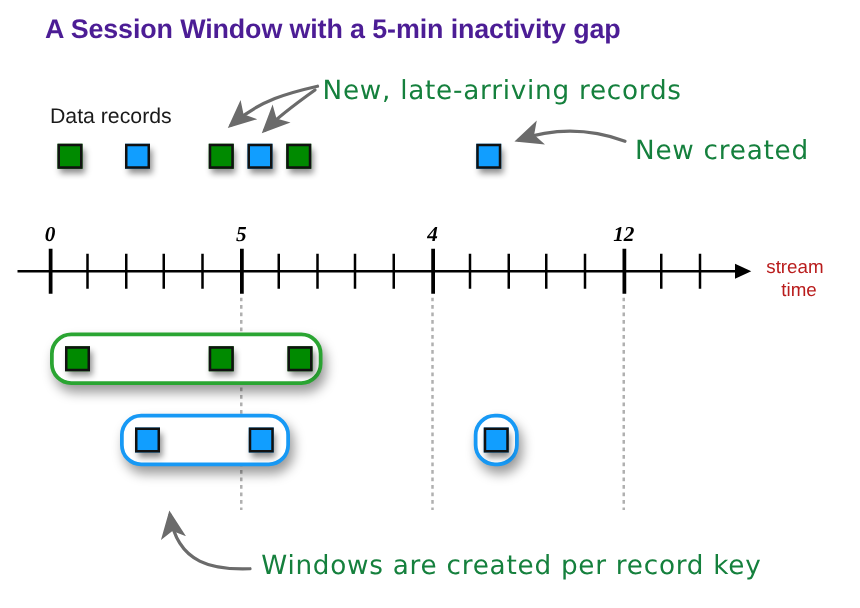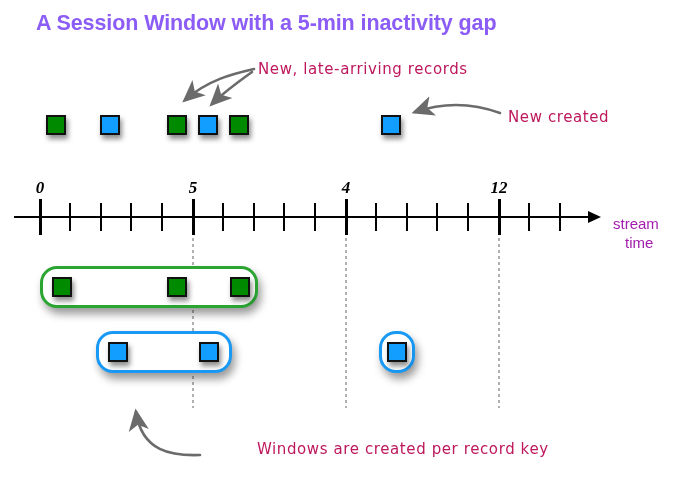--- a/index.html
+++ b/index.html
@@ -17,49 +17,48 @@
   }
 
   
   .title {
     position: absolute;
     left: 36px;
     top: 11px;
     font-family: "Liberation Sans", sans-serif;
     font-size: 21.5px;
     font-weight: bold;
-    color: #8b5cf6;
+    color: #4c1d95;
     letter-spacing: -0.1px;
     white-space: nowrap;
   }
 
   
   .plain-label {
     position: absolute;
     font-family: "Liberation Sans", sans-serif;
     font-size: 17px;
     color: #1a1a1a;
     white-space: nowrap;
   }
   .axis-name {
     position: absolute;
     font-family: "Liberation Sans", sans-serif;
     font-size: 15px;
-    color: #a21caf;
+    color: #b91c1c;
     line-height: 17px;
     white-space: nowrap;
-    margin-top: 10px;
   }
 
   
   .hand-note {
     position: absolute;
     font-family: "DejaVu Sans", sans-serif;
-    font-size: 15px;
-    color: #be185d;
+    font-size: 21px;
+    color: #15803d;
     letter-spacing: 0.6px;
     white-space: nowrap;
   }
 
   
   .record {
     position: absolute;
     width: 20px;
     height: 20px;
     border: 2px solid #111111;
@@ -127,31 +126,32 @@
     pointer-events: none;
   }
 </style>
 </head>
 <body>
 
 <div id="stage">
 
   <div class="title">A Session Window with a 5-min inactivity gap</div>
 
+  <div class="plain-label" style="left:40px; top:83px;">Data records</div>
 
   <div class="record green" style="left:46px;  top:115px;"></div>
   <div class="record blue" style="left:100px; top:115px;"></div>
   <div class="record green" style="left:167px; top:115px;"></div>
   <div class="record blue" style="left:198px; top:115px;"></div>
   <div class="record green" style="left:229px; top:115px;"></div>
   <div class="record blue" style="left:381px; top:115px;"></div>
 
   <div class="hand-note" style="left:258px; top:60px;">New, late-arriving records</div>
   <div class="hand-note" style="left:508px; top:108px;">New created</div>
-  <div class="hand-note" style="left:209px; top:440px;margin-left:48px;">Windows are created per record key</div>
+  <div class="hand-note" style="left:209px; top:440px;">Windows are created per record key</div>
 
   <div class="axis-line" style="left:14px; top:216px; width:584px;"></div>
   <div class="arrow-head" style="left:588px; top:211px;"></div>
 
   <div class="tick major" style="left:38.5px;  top:199px; height:36px;"></div>
   <div class="tick major" style="left:191.5px; top:199px; height:36px;"></div>
   <div class="tick major" style="left:344.5px; top:199px; height:36px;"></div>
   <div class="tick major" style="left:497.5px; top:199px; height:36px;"></div>
 
   <div class="tick minor" style="left:69px;  top:203px; height:28px;"></div>

